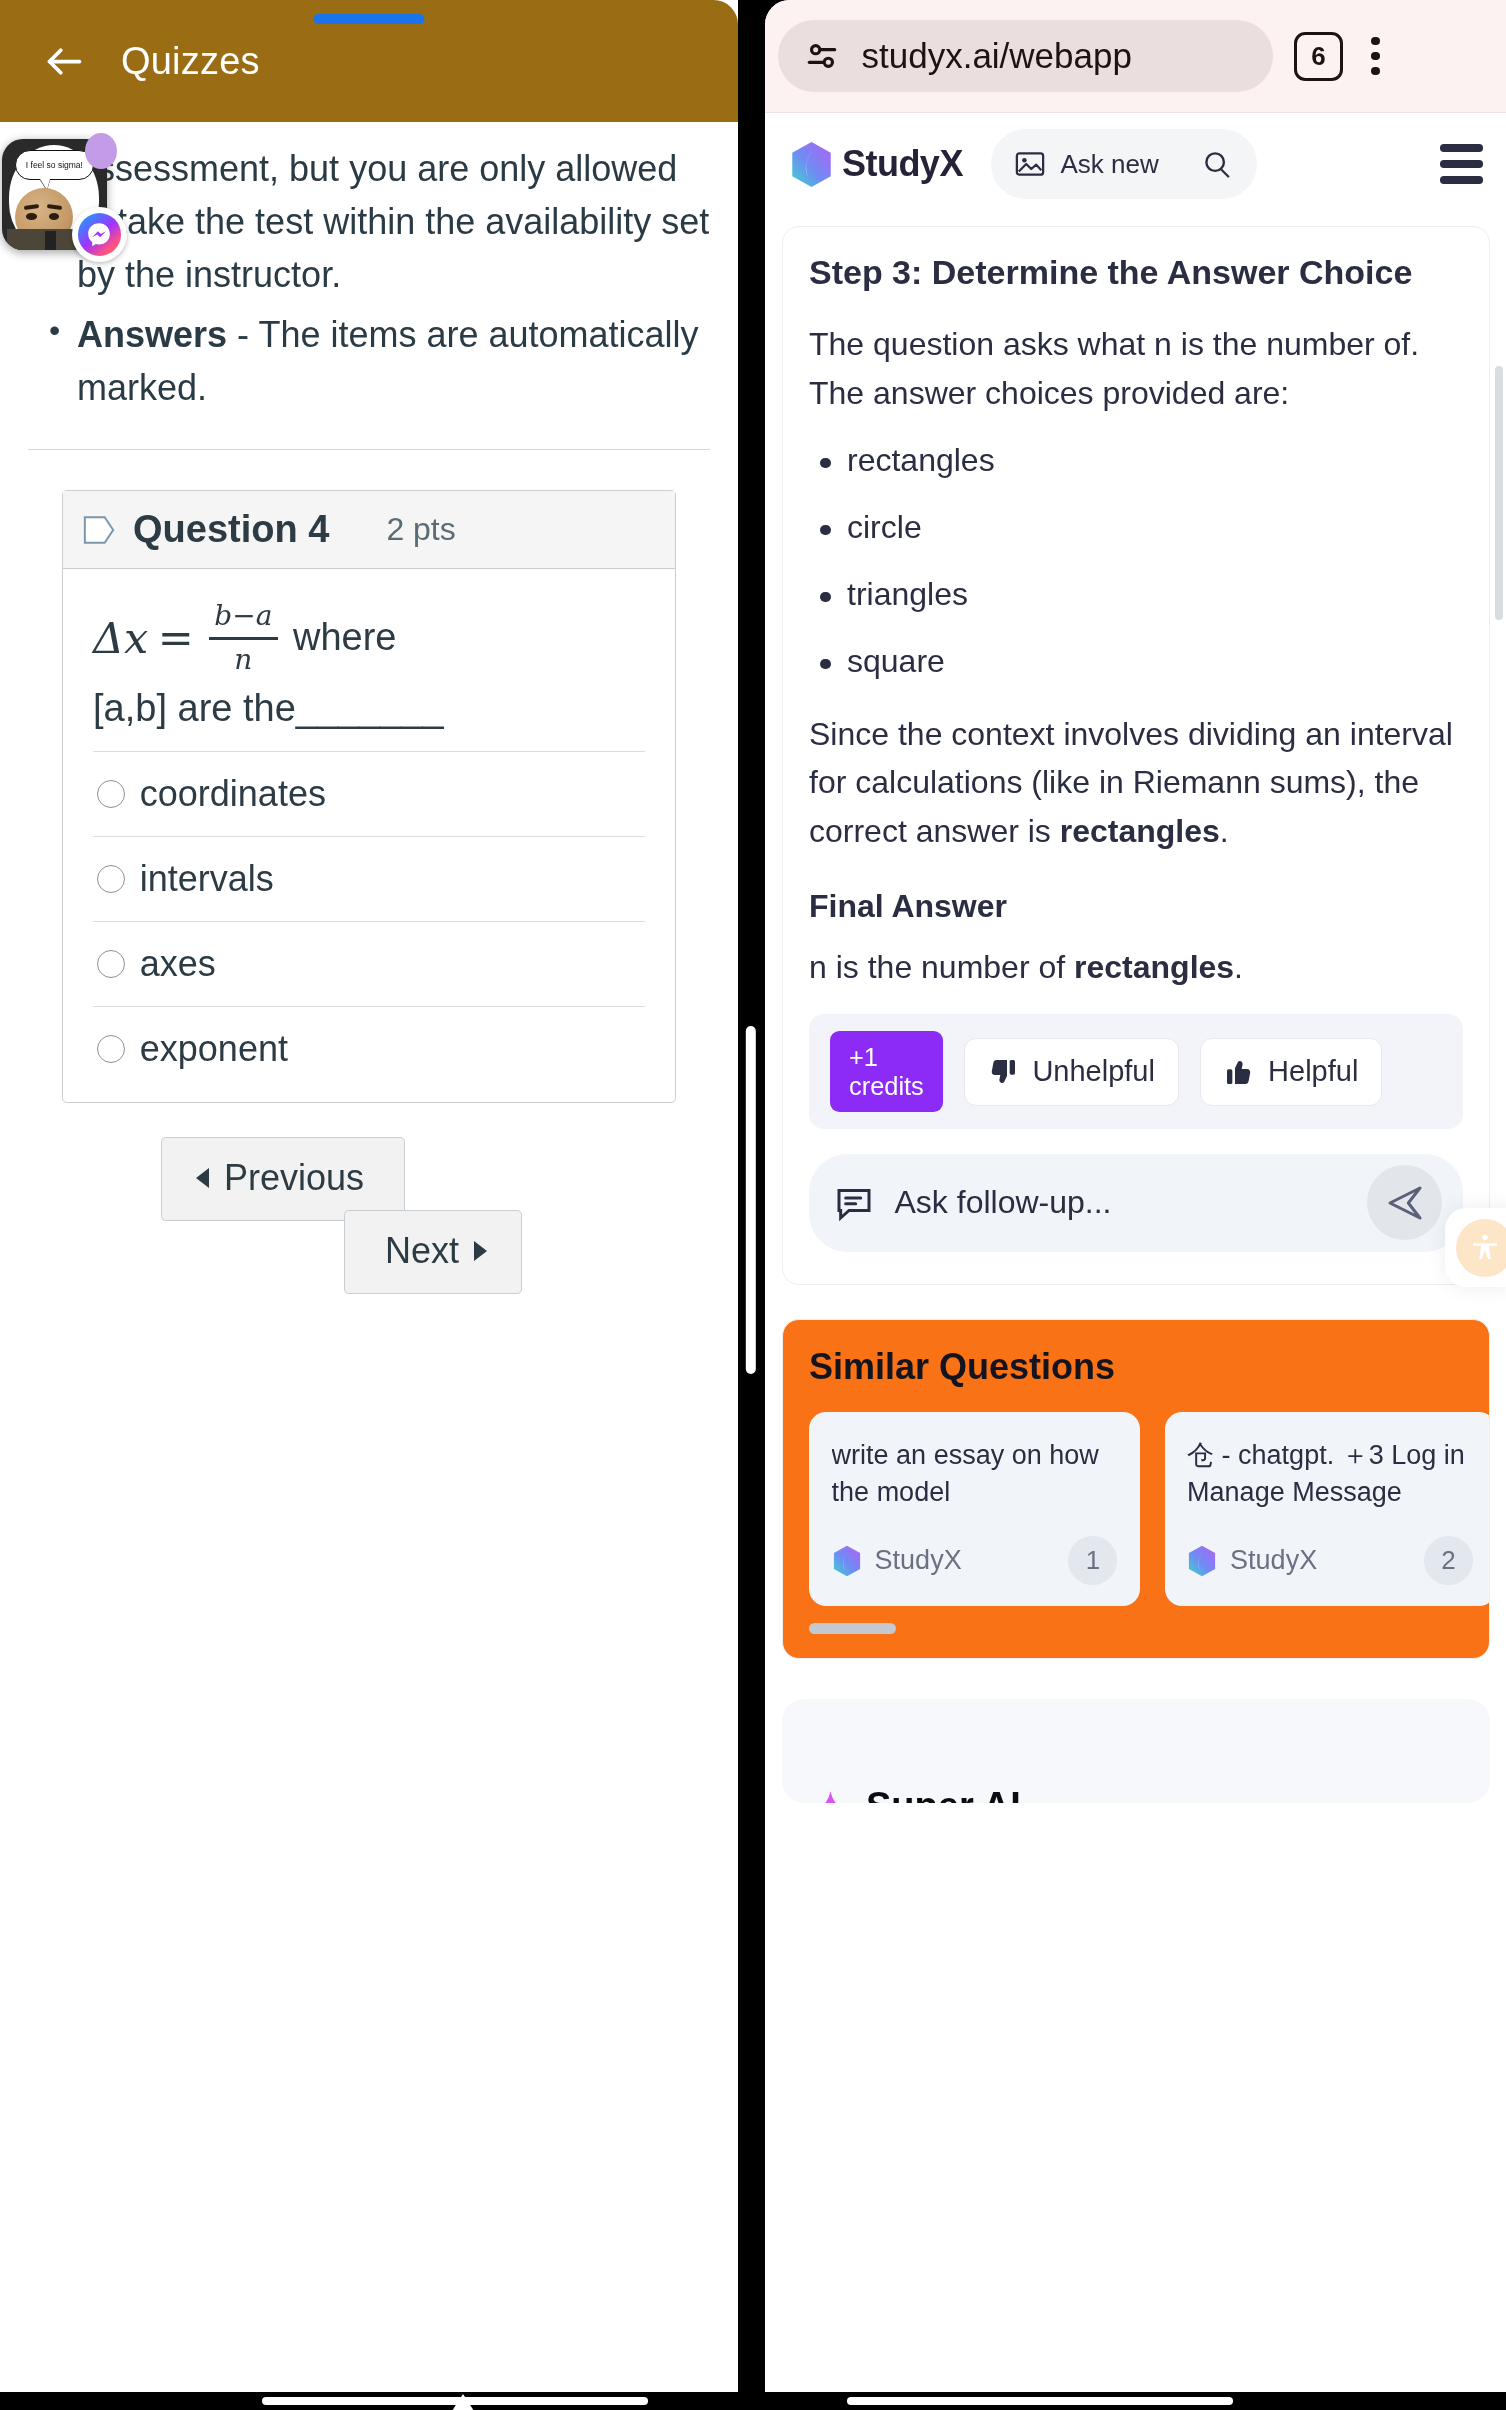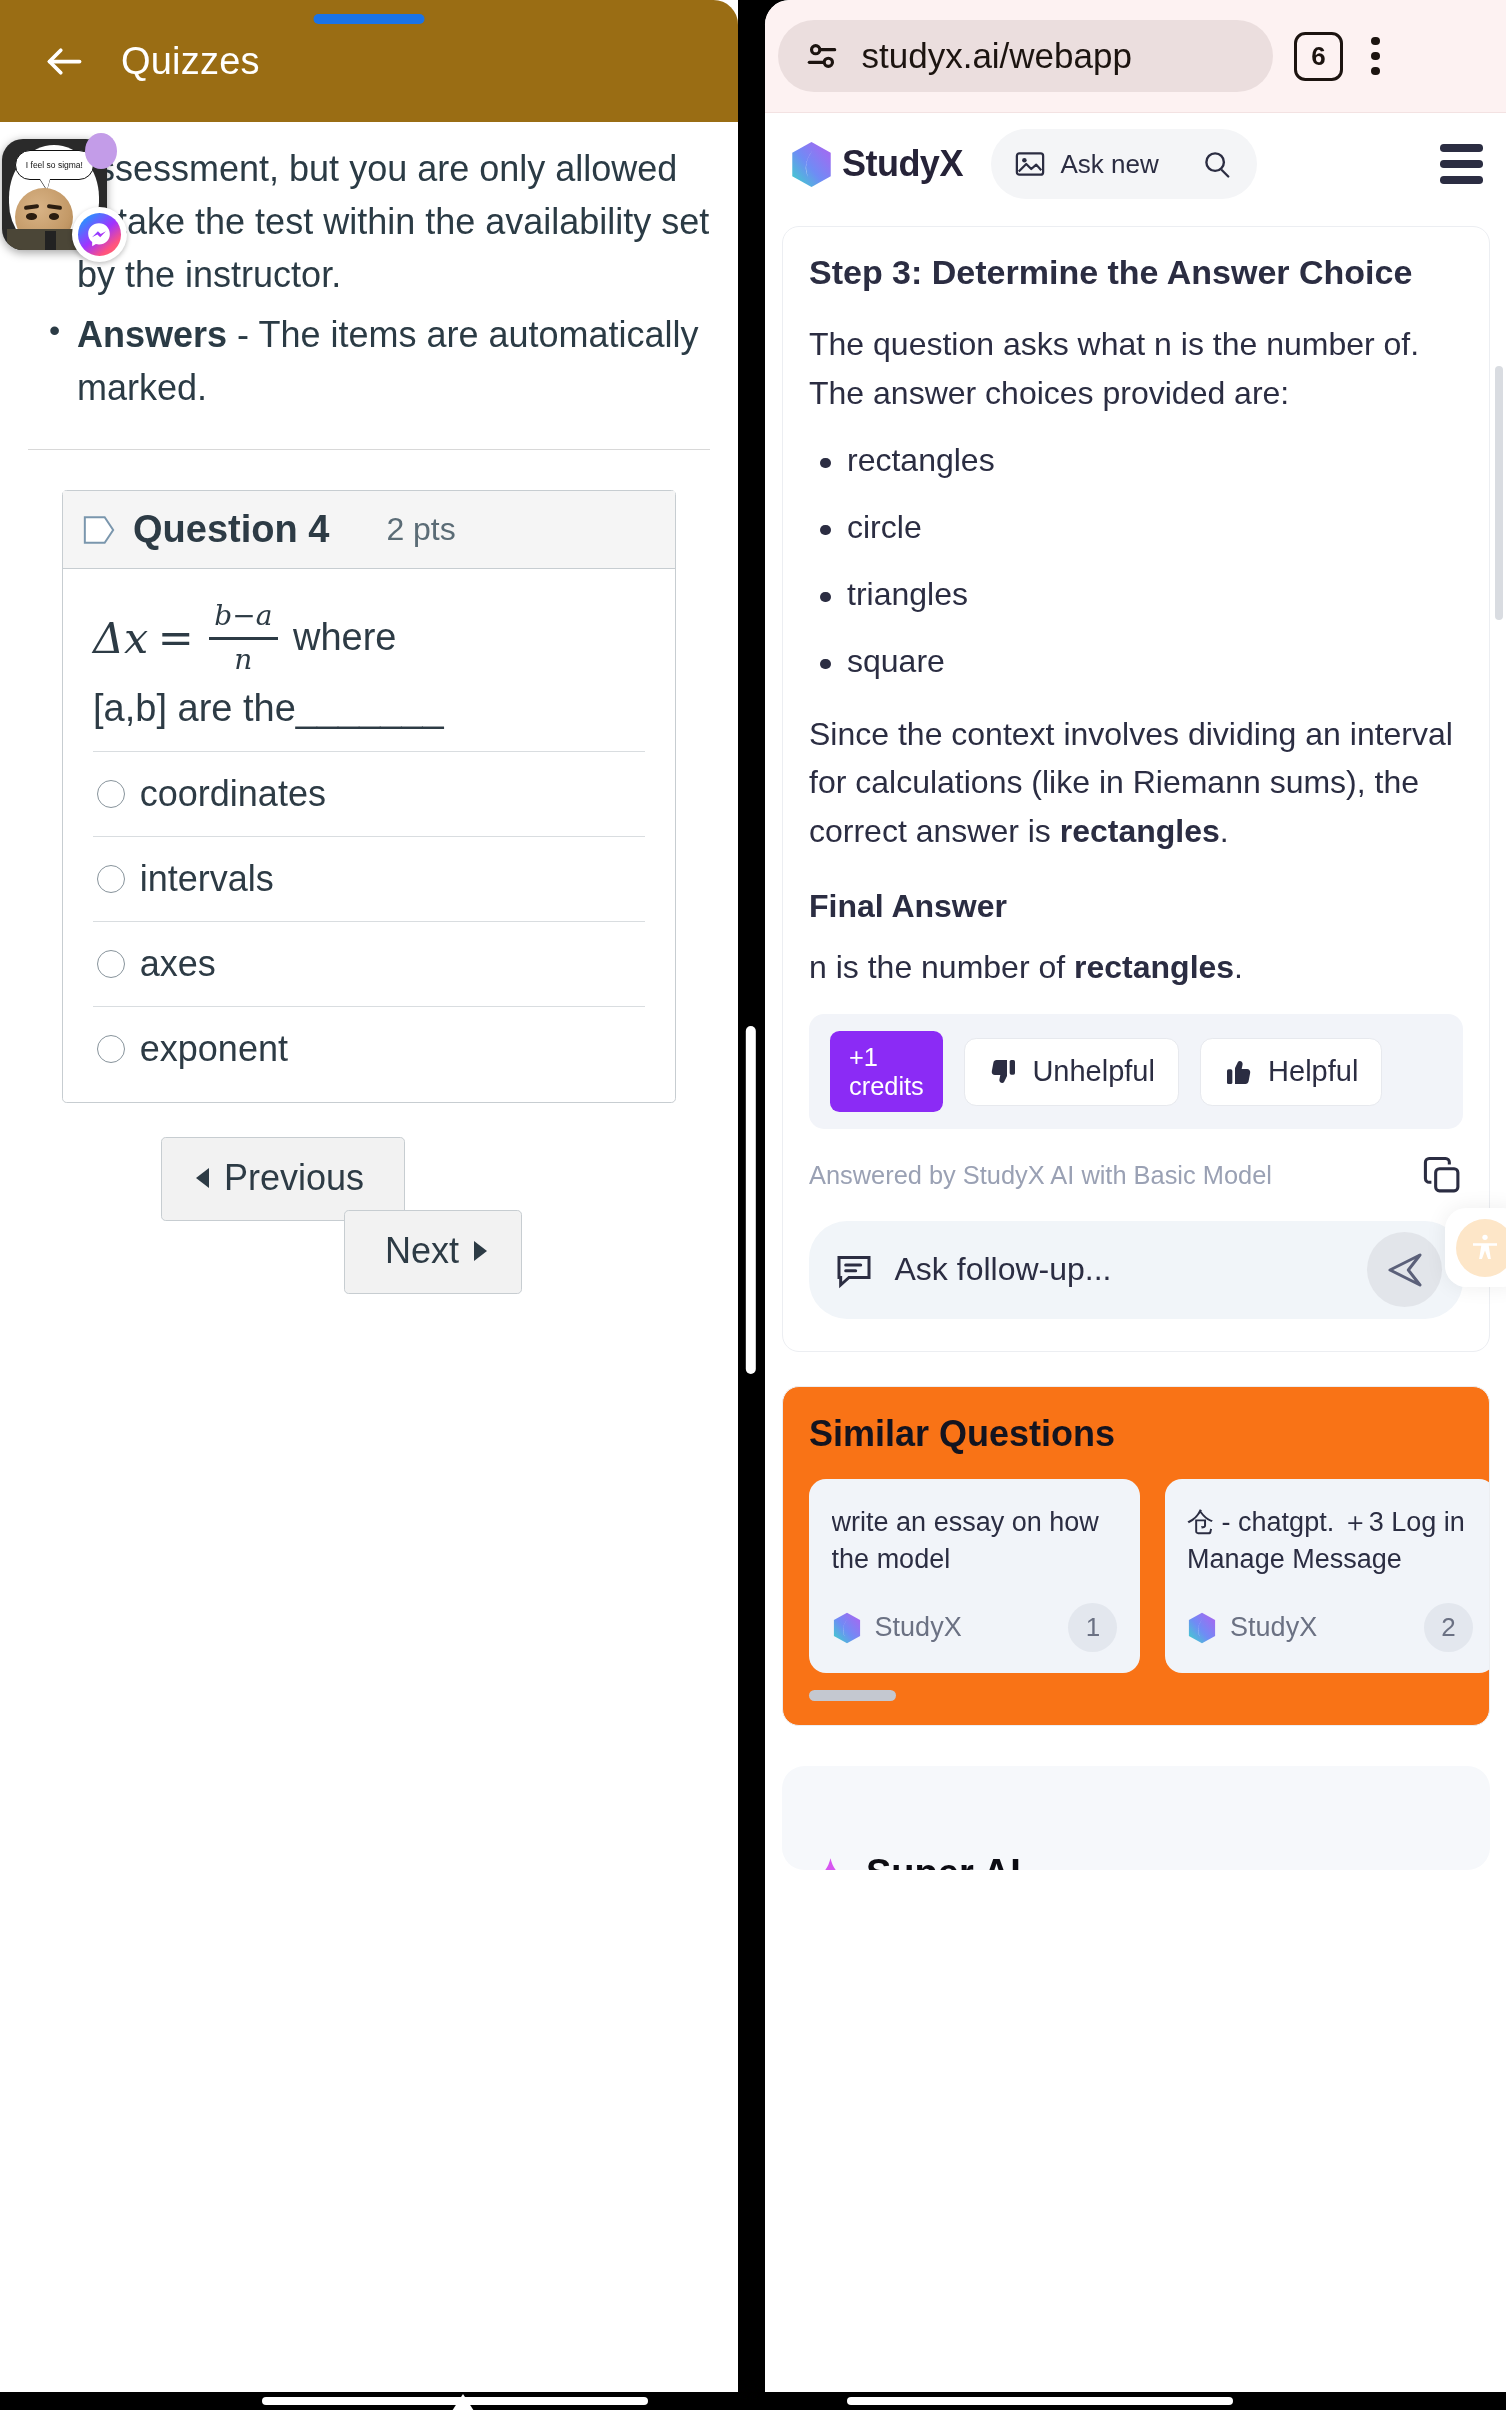--- a/index.html
+++ b/index.html
@@ -519,27 +519,20 @@
           </div>
           <div class="fb-btn">
             <svg class="thumb" viewBox="0 0 24 24" fill="#2b2d42">
               <path d="M9 21h7.8c1.2 0 2.2-.8 2.4-2l1.2-6.4c.3-1.5-.8-2.9-2.4-2.9h-4l.7-3.3c.3-1.4-.8-2.7-2.2-2.7-.5 0-1 .3-1.3.8L9 9v12z"></path>
               <rect x="3" y="10" width="4" height="11" rx="1.2"></rect>
             </svg>
             <span>Helpful</span>
           </div>
         </div>
 
-        <div class="answered-row">
-          <span class="answered-by">Answered by StudyX AI with Basic Model</span>
-          <svg class="copy-icon" viewBox="0 0 24 24" fill="none" stroke="#2b2d42" stroke-width="1.8">
-            <rect x="8" y="8" width="13" height="13" rx="2.2"></rect>
-            <path d="M16 5.5V4.2A2.2 2.2 0 0 0 13.8 2H4.2A2.2 2.2 0 0 0 2 4.2v9.6A2.2 2.2 0 0 0 4.2 16h1.3"></path>
-          </svg>
-        </div>
 
         <div class="followup">
           <svg class="chat-icon" viewBox="0 0 24 24" fill="none" stroke="#2b2d42" stroke-width="1.8" stroke-linecap="round">
             <path d="M3 4.5h18v12H9l-5 4.5v-4.5H3z"></path>
             <line x1="7" y1="9" x2="16" y2="9"></line>
             <line x1="7" y1="12.5" x2="13" y2="12.5"></line>
           </svg>
           <span class="followup-ph">Ask follow-up...</span>
           <div class="send-circle">
             <svg width="40" height="40" viewBox="0 0 24 24" fill="none" stroke="#5b6079" stroke-width="1.8" stroke-linejoin="round">

